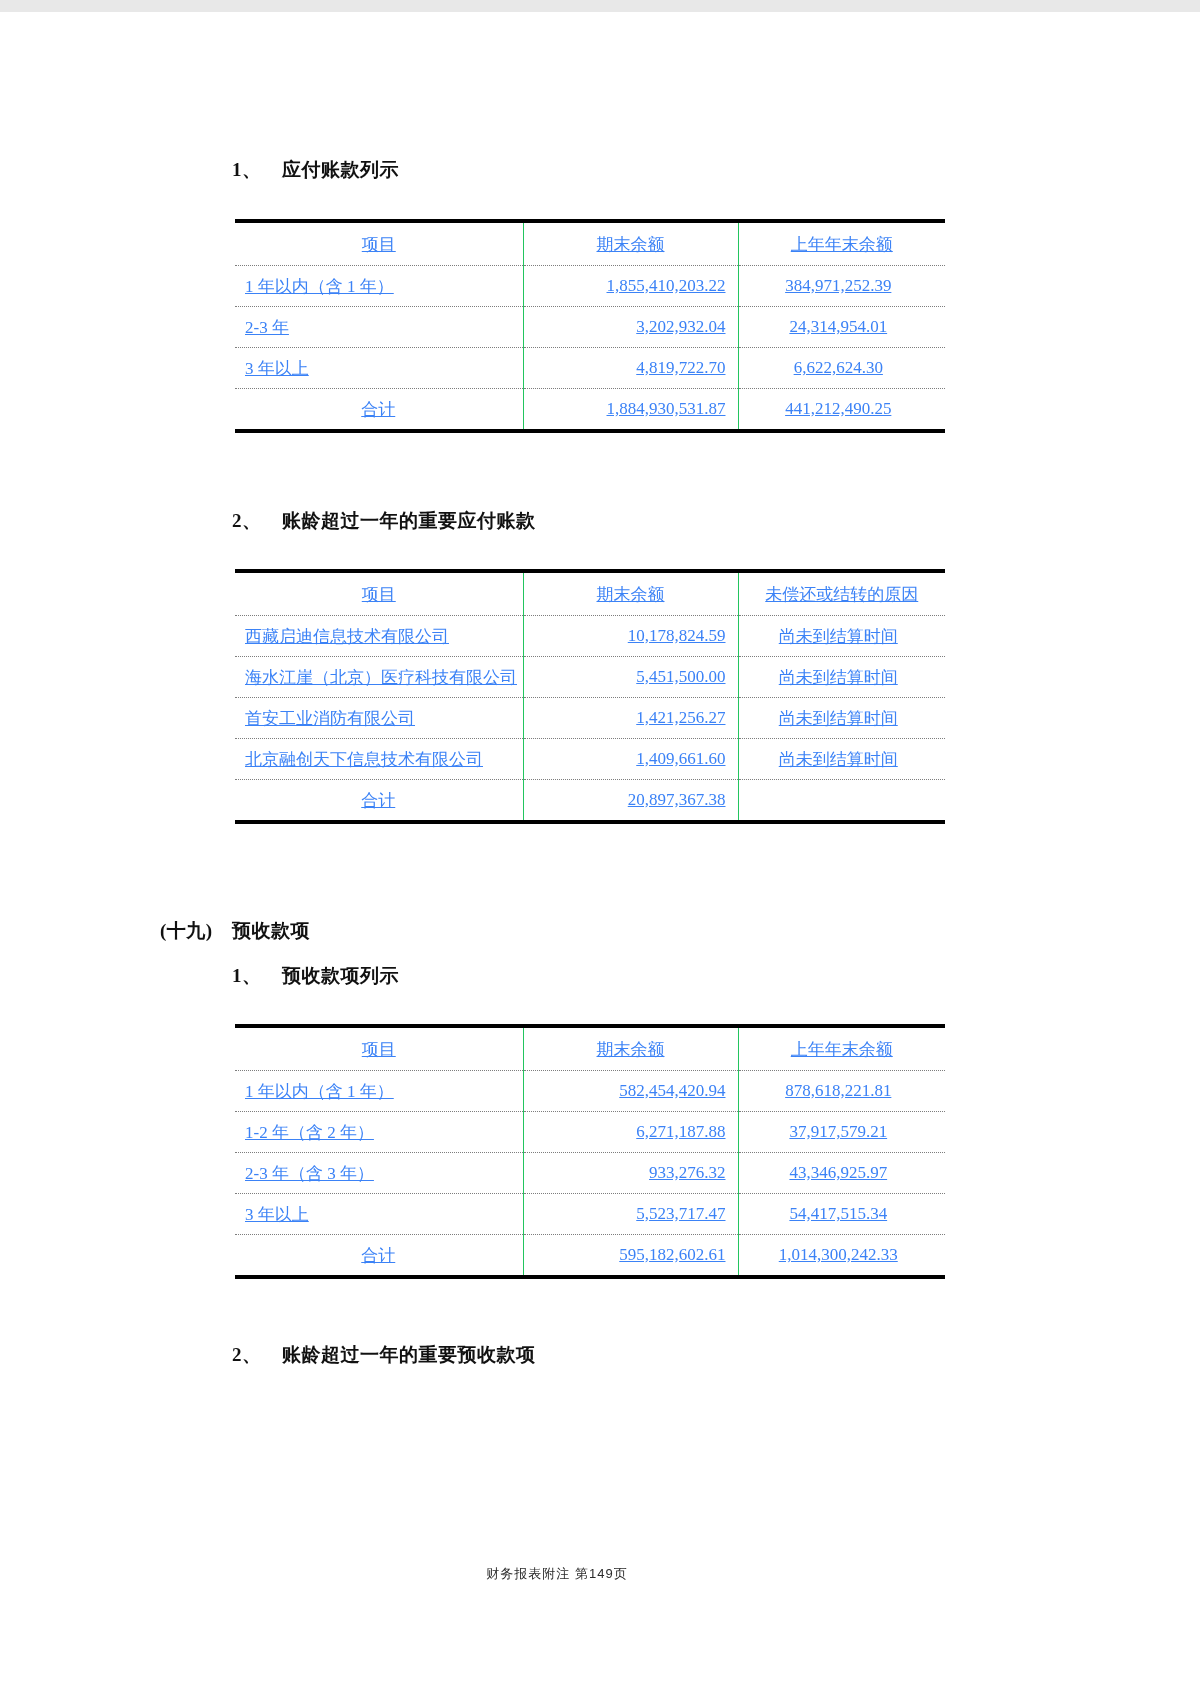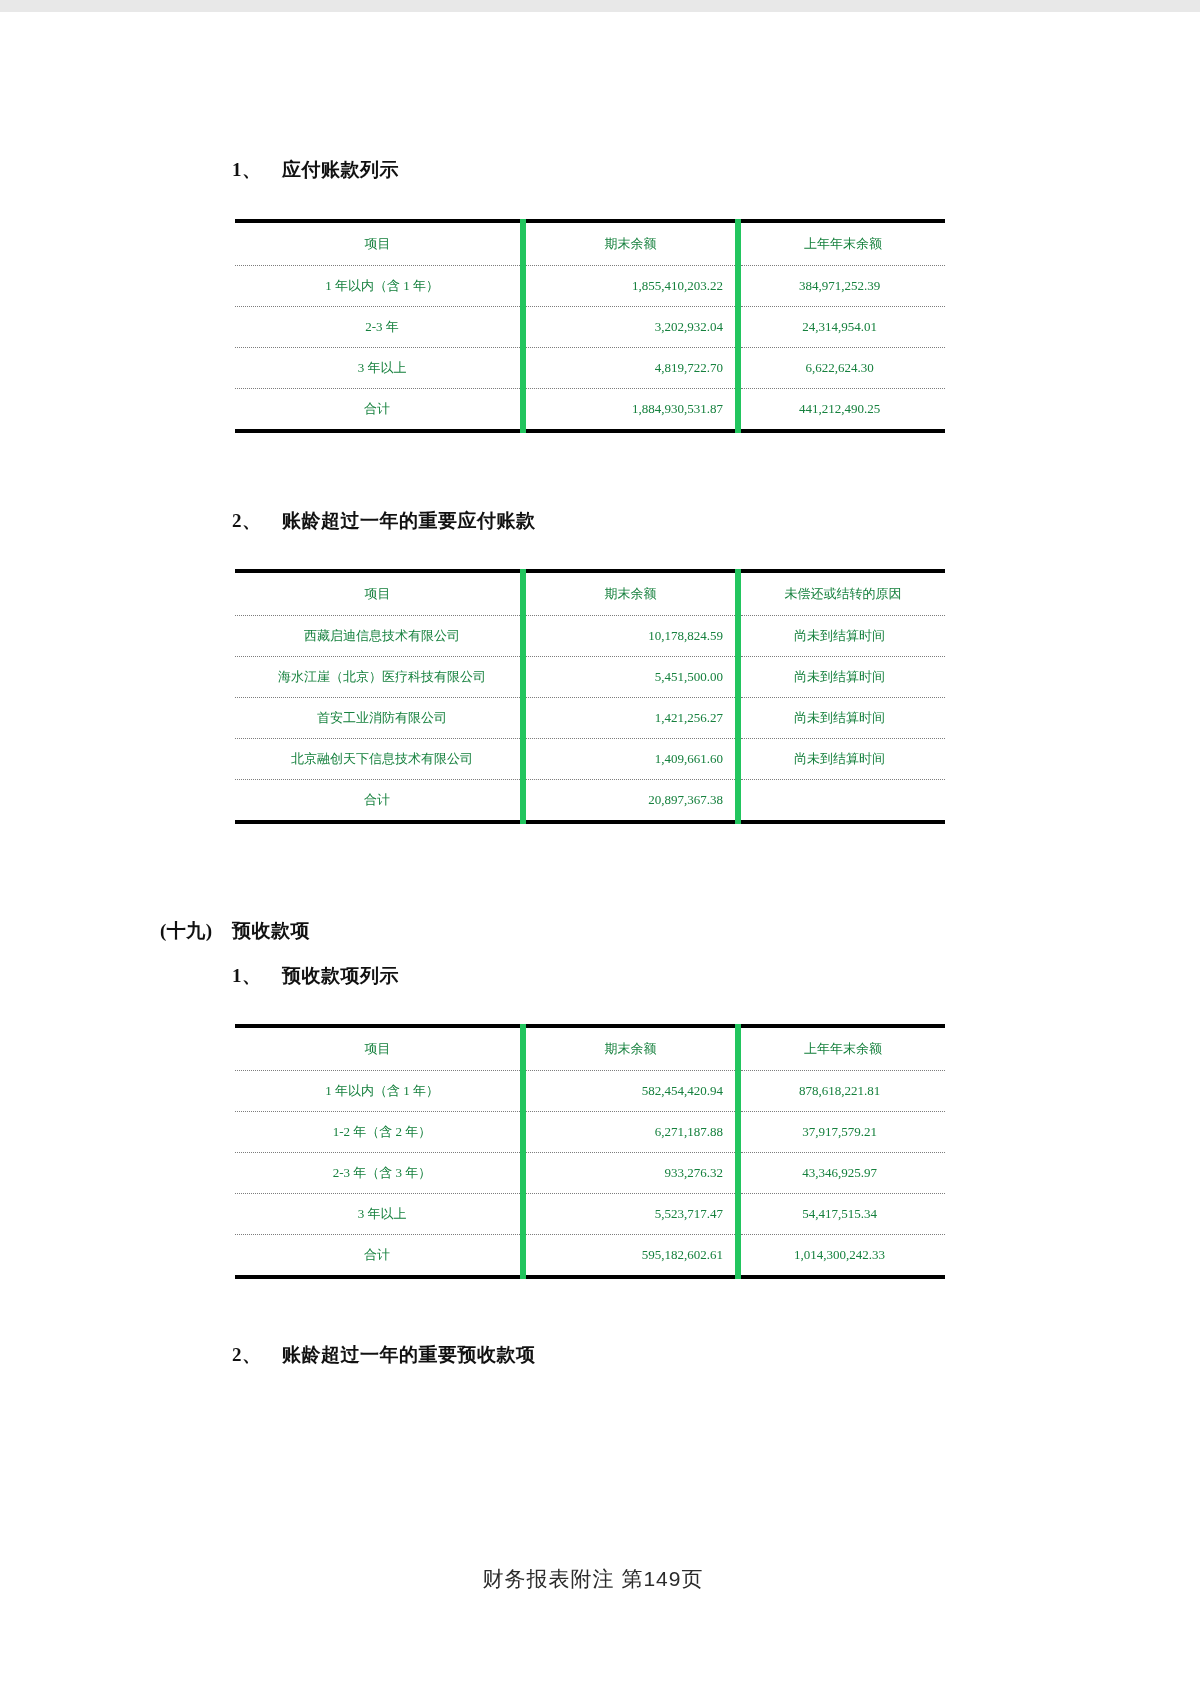--- a/index.html
+++ b/index.html
@@ -27,68 +27,68 @@
   .heading.major .h-num { width: 72px; }
 
   table.fin {
     position: absolute;
     left: 235px;
     width: 710px;
     border-collapse: collapse;
     table-layout: fixed;
     border-top: 4px solid #000;
     border-bottom: 4px solid #000;
-    font-size: 13px;
-    color: #15803d;
+    font-size: 17px;
+    color: #3b82f6;
+    text-decoration: underline;
   }
   table.fin col.col1 { width: 288px; }
   table.fin col.col2 { width: 215px; }
   table.fin col.col3 { width: 207px; }
   table.fin th {
     height: 40px;
     font-weight: 400;
     text-align: center;
     border-bottom: 1px dotted #7d7d7d;
     vertical-align: middle;
   }
   table.fin td {
     height: 38px;
     border-bottom: 1px dotted #7d7d7d;
     vertical-align: middle;
     overflow: hidden;
     white-space: nowrap;
   }
-  table.fin th + th, table.fin td + td { border-left: 6px solid #22c55e; }
+  table.fin th + th, table.fin td + td { border-left: 1px solid #22c55e; }
   table.fin th:first-child, table.fin td:first-child { border-left: none; }
   table.fin tr:last-child td { border-bottom: none; }
-  td.c1 { text-align: center;  padding-left: 10px; }
+  td.c1 { text-align: left;  padding-left: 10px; }
   td.c2 { text-align: right; padding-right: 12px; }
   td.c3 { text-align: center; padding-right: 8px; }
   tr.total-row td.c1 { text-align: center; padding-left: 0; }
 
   #tbl-payables  { top: 207px; }
   #tbl-important { top: 557px; }
   #tbl-advances  { top: 1012px; }
   #hd-1  { top: 145px; }
   #hd-2  { top: 496px; }
   #hd-19 { top: 906px; }
   #hd-19-1 { top: 951px; }
   #hd-19-2 { top: 1330px; }
 
   .footer {
     position: absolute;
     top: 1553px;
     left: 0;
     width: 1114px;
     text-align: center;
-    font-size: 21px;
+    font-size: 13px;
     color: #2b2b2b;
     font-family: "Liberation Sans", "DejaVu Sans", sans-serif;
     letter-spacing: 1px;
-    padding-left: 36px;
   }
 </style>
 </head>
 <body>
 
 <div class="page">
 
   <div class="heading sub" id="hd-1">
     <span class="h-num">1、</span><span class="h-label">应付账款列示</span>
   </div>

